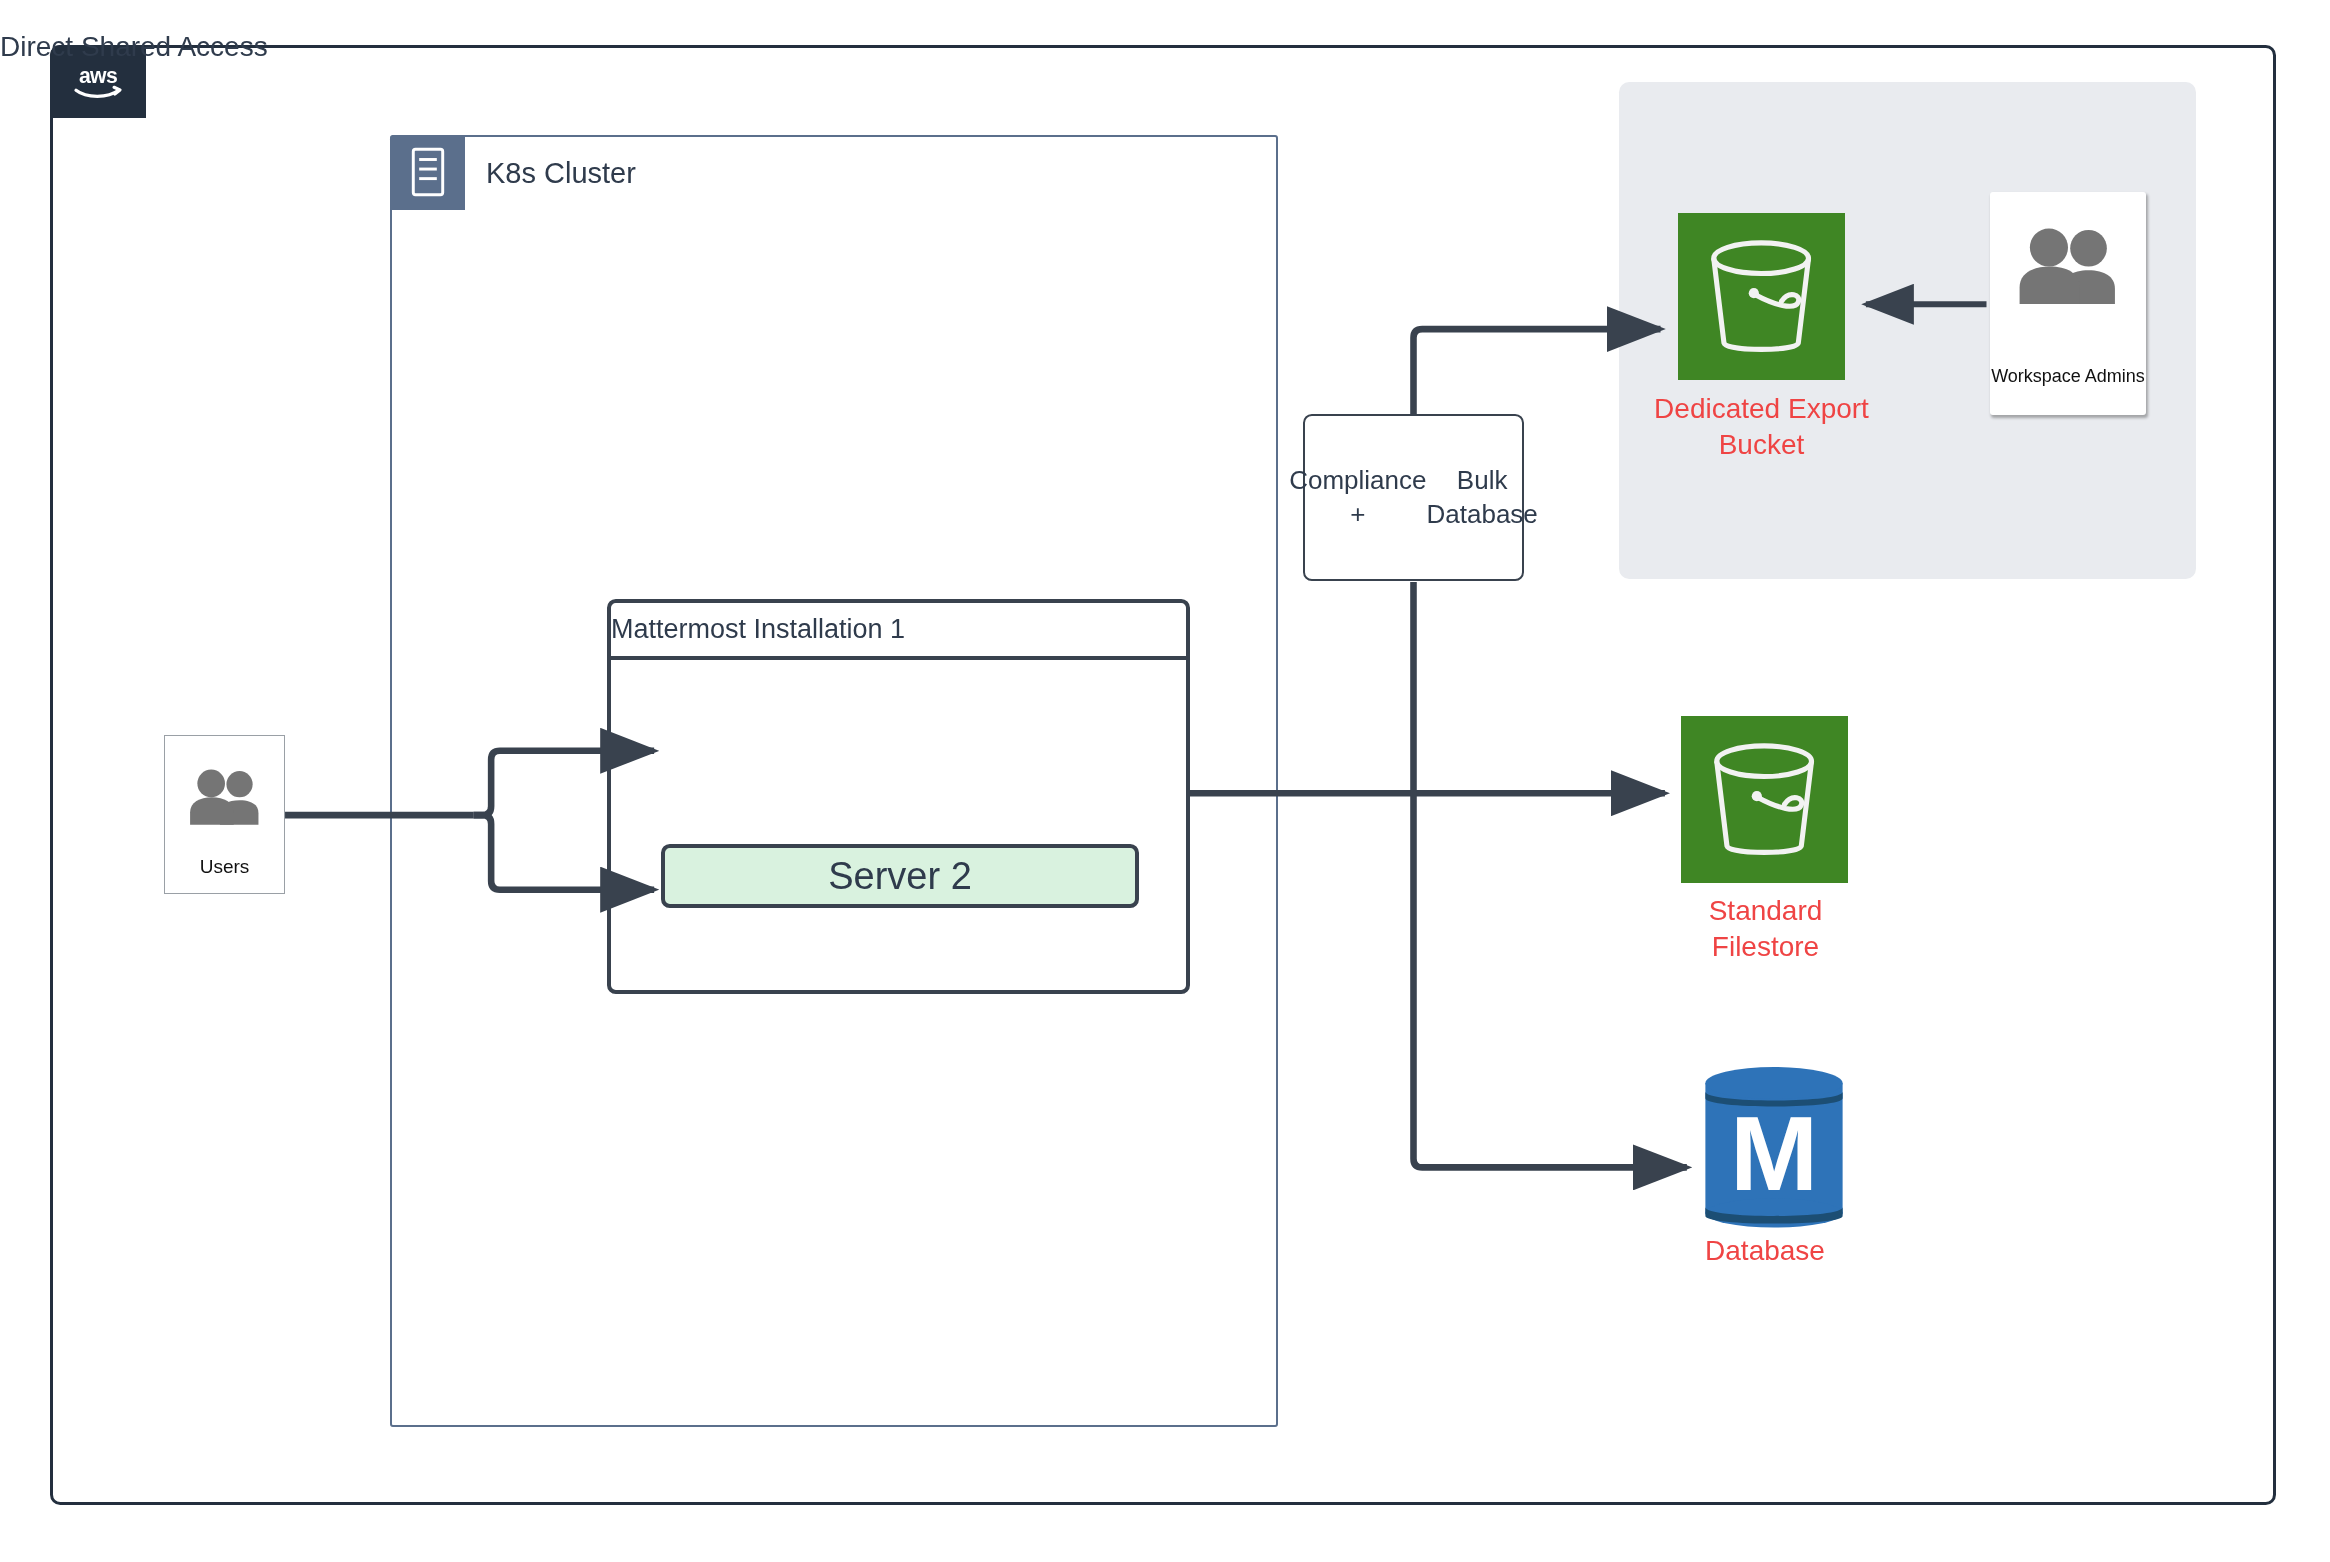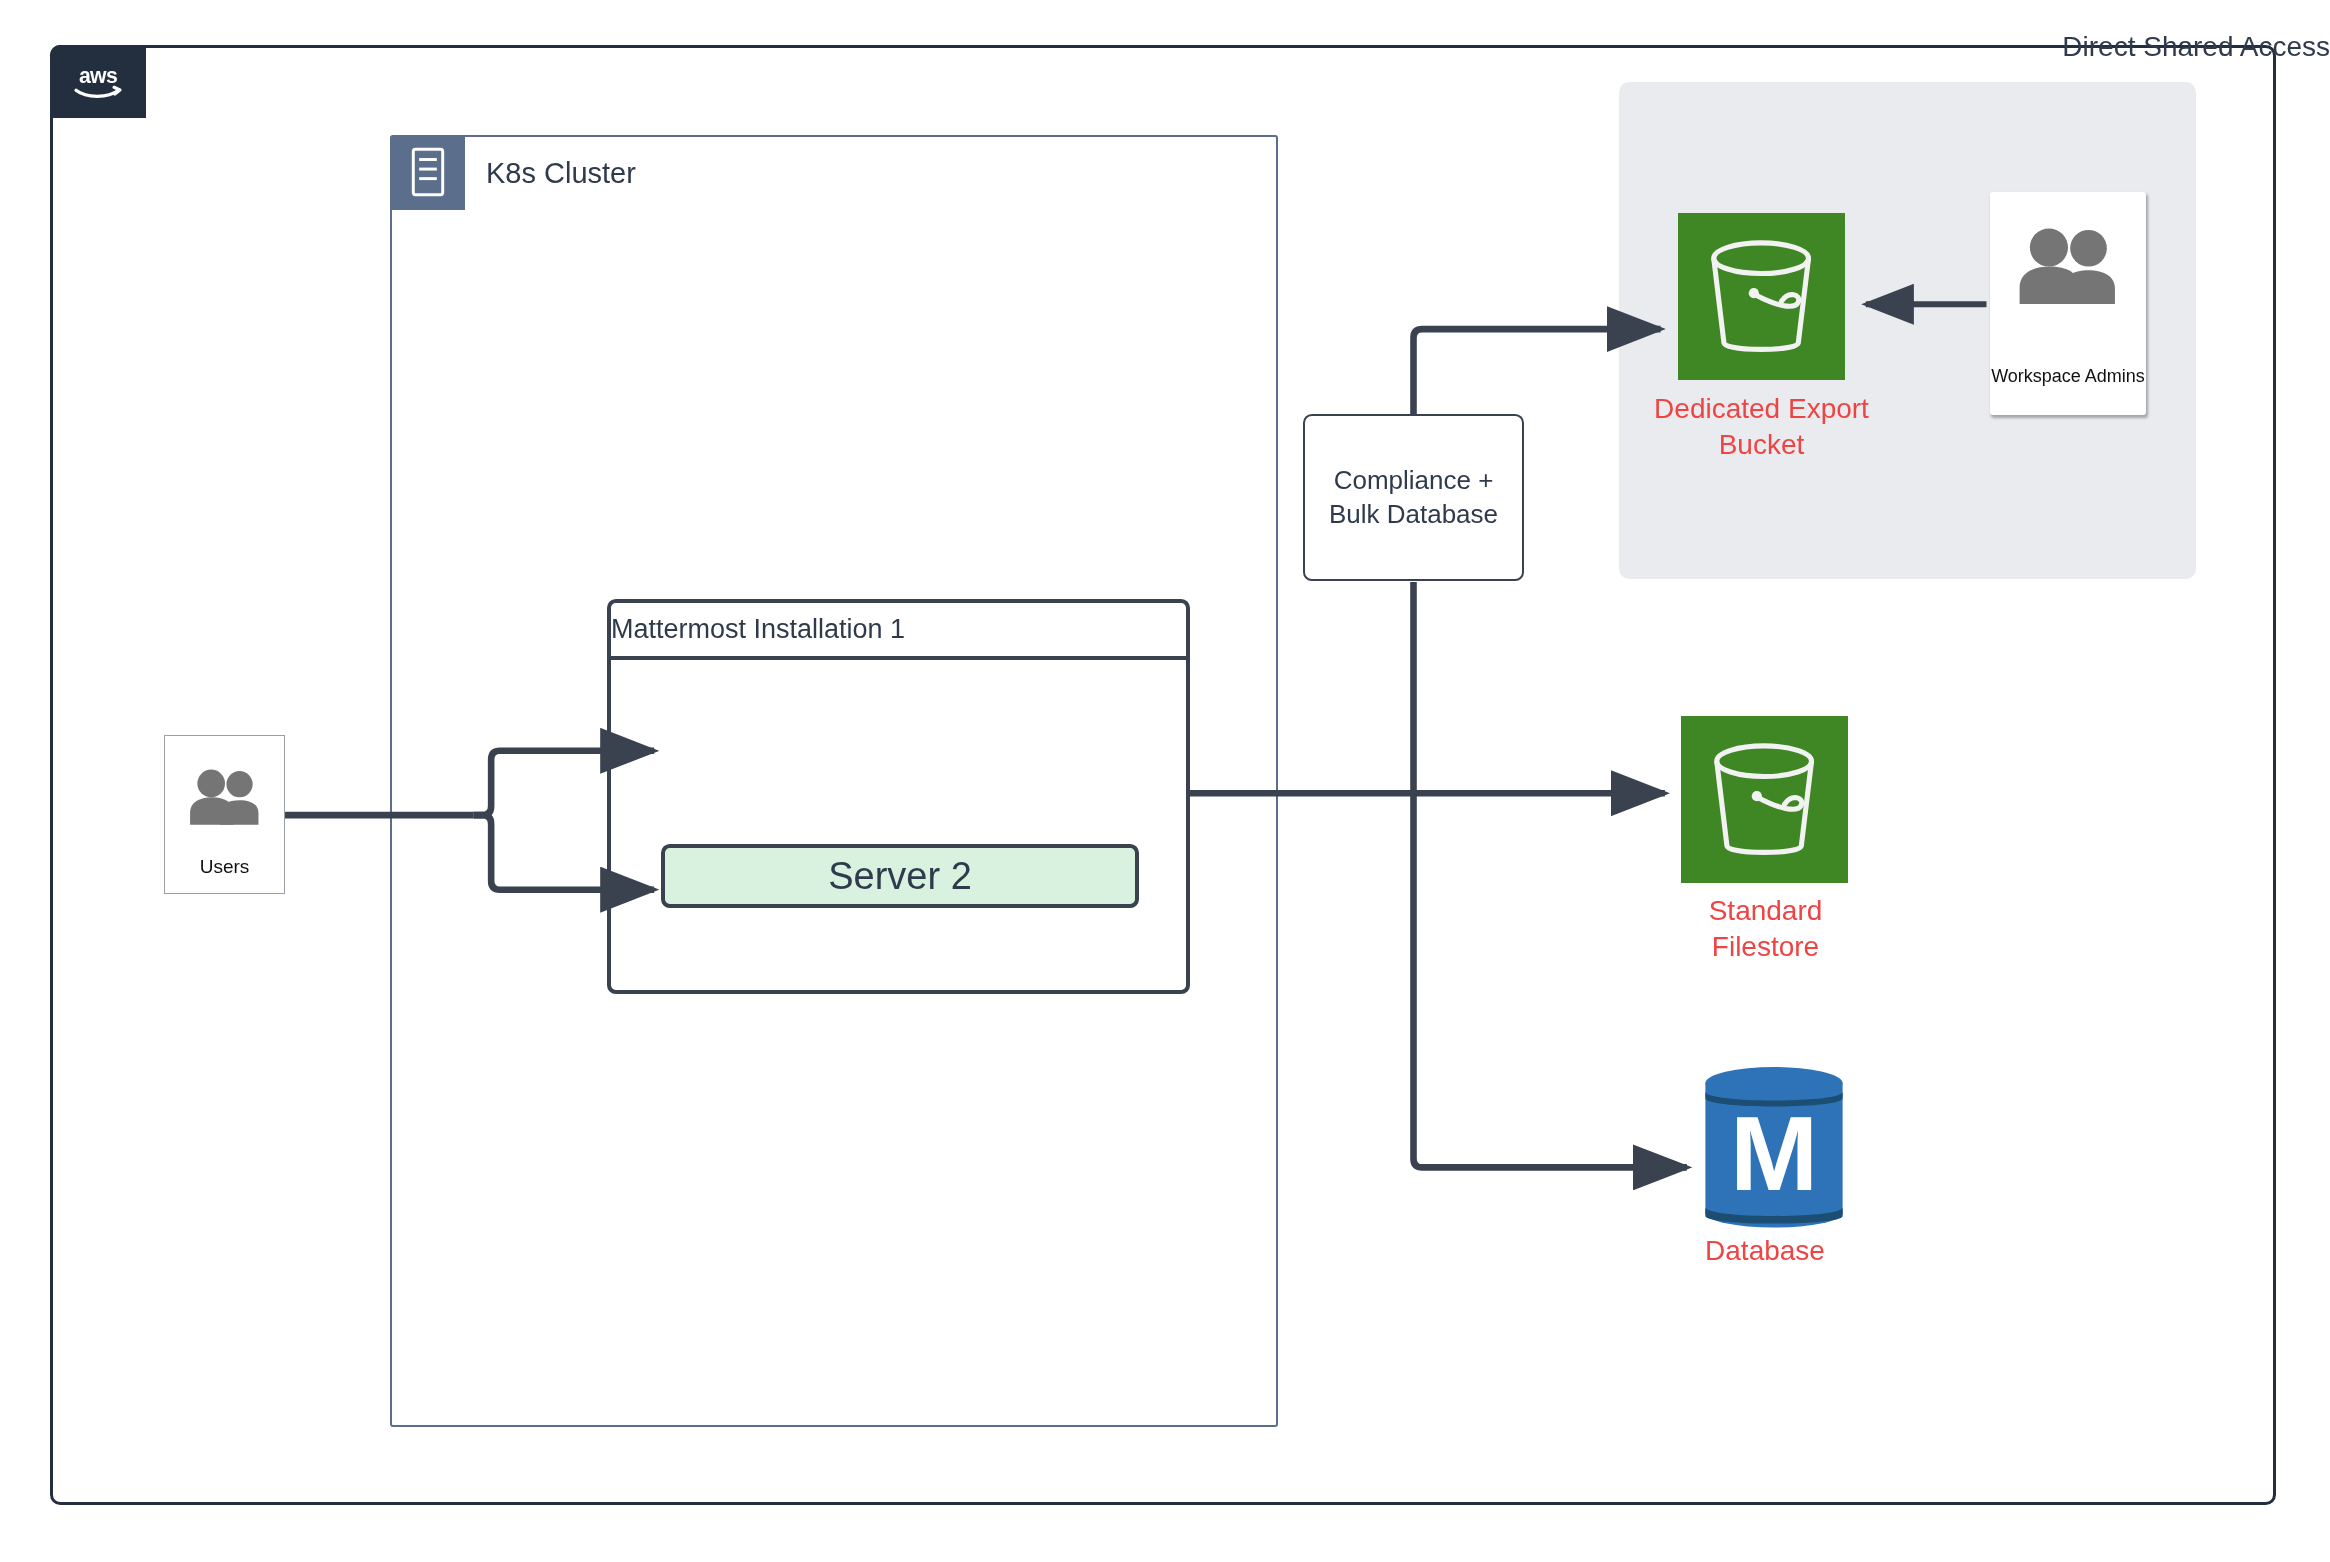--- a/index.html
+++ b/index.html
@@ -152,21 +152,21 @@
     position: absolute;
     left: 1303px;
     top: 414px;
     width: 221px;
     height: 167px;
     background: #ffffff;
     border: 2.2px solid #39424E;
     border-radius: 8.8px;
     box-sizing: border-box;
     display: flex;
-    flex-direction: column;
+    flex-direction: row;
     align-items: center;
     justify-content: center;
     font-size: 26px;
     line-height: 1.28;
     text-align: center;
     color: #2F3B4C;
   }
 
   
   #dsa-group {
@@ -176,21 +176,21 @@
     width: 577px;
     height: 497px;
     background: #E9EBEF;
     border-radius: 10.2px;
   }
   #dsa-title {
     position: absolute;
     left: 0;
     right: 0;
     top: 31px;
-    text-align: right;
+    text-align: left;
     font-size: 28px;
     color: #2F3B4C;
   }
 
   
   .s3-icon {
     position: absolute;
     width: 167px;
     height: 167px;
     background: #3F8624;

